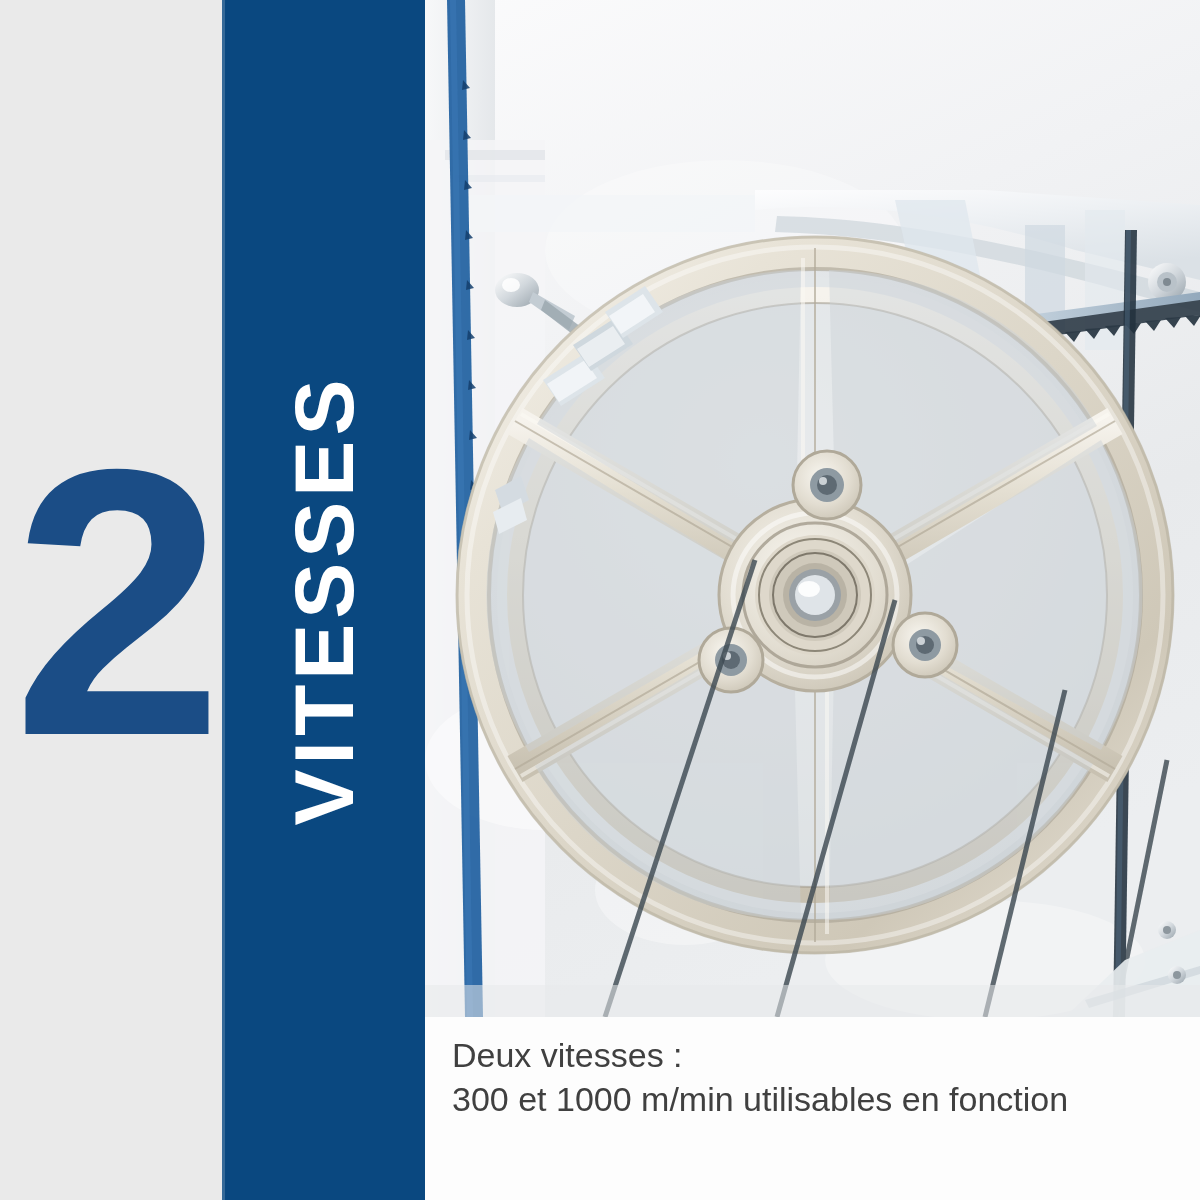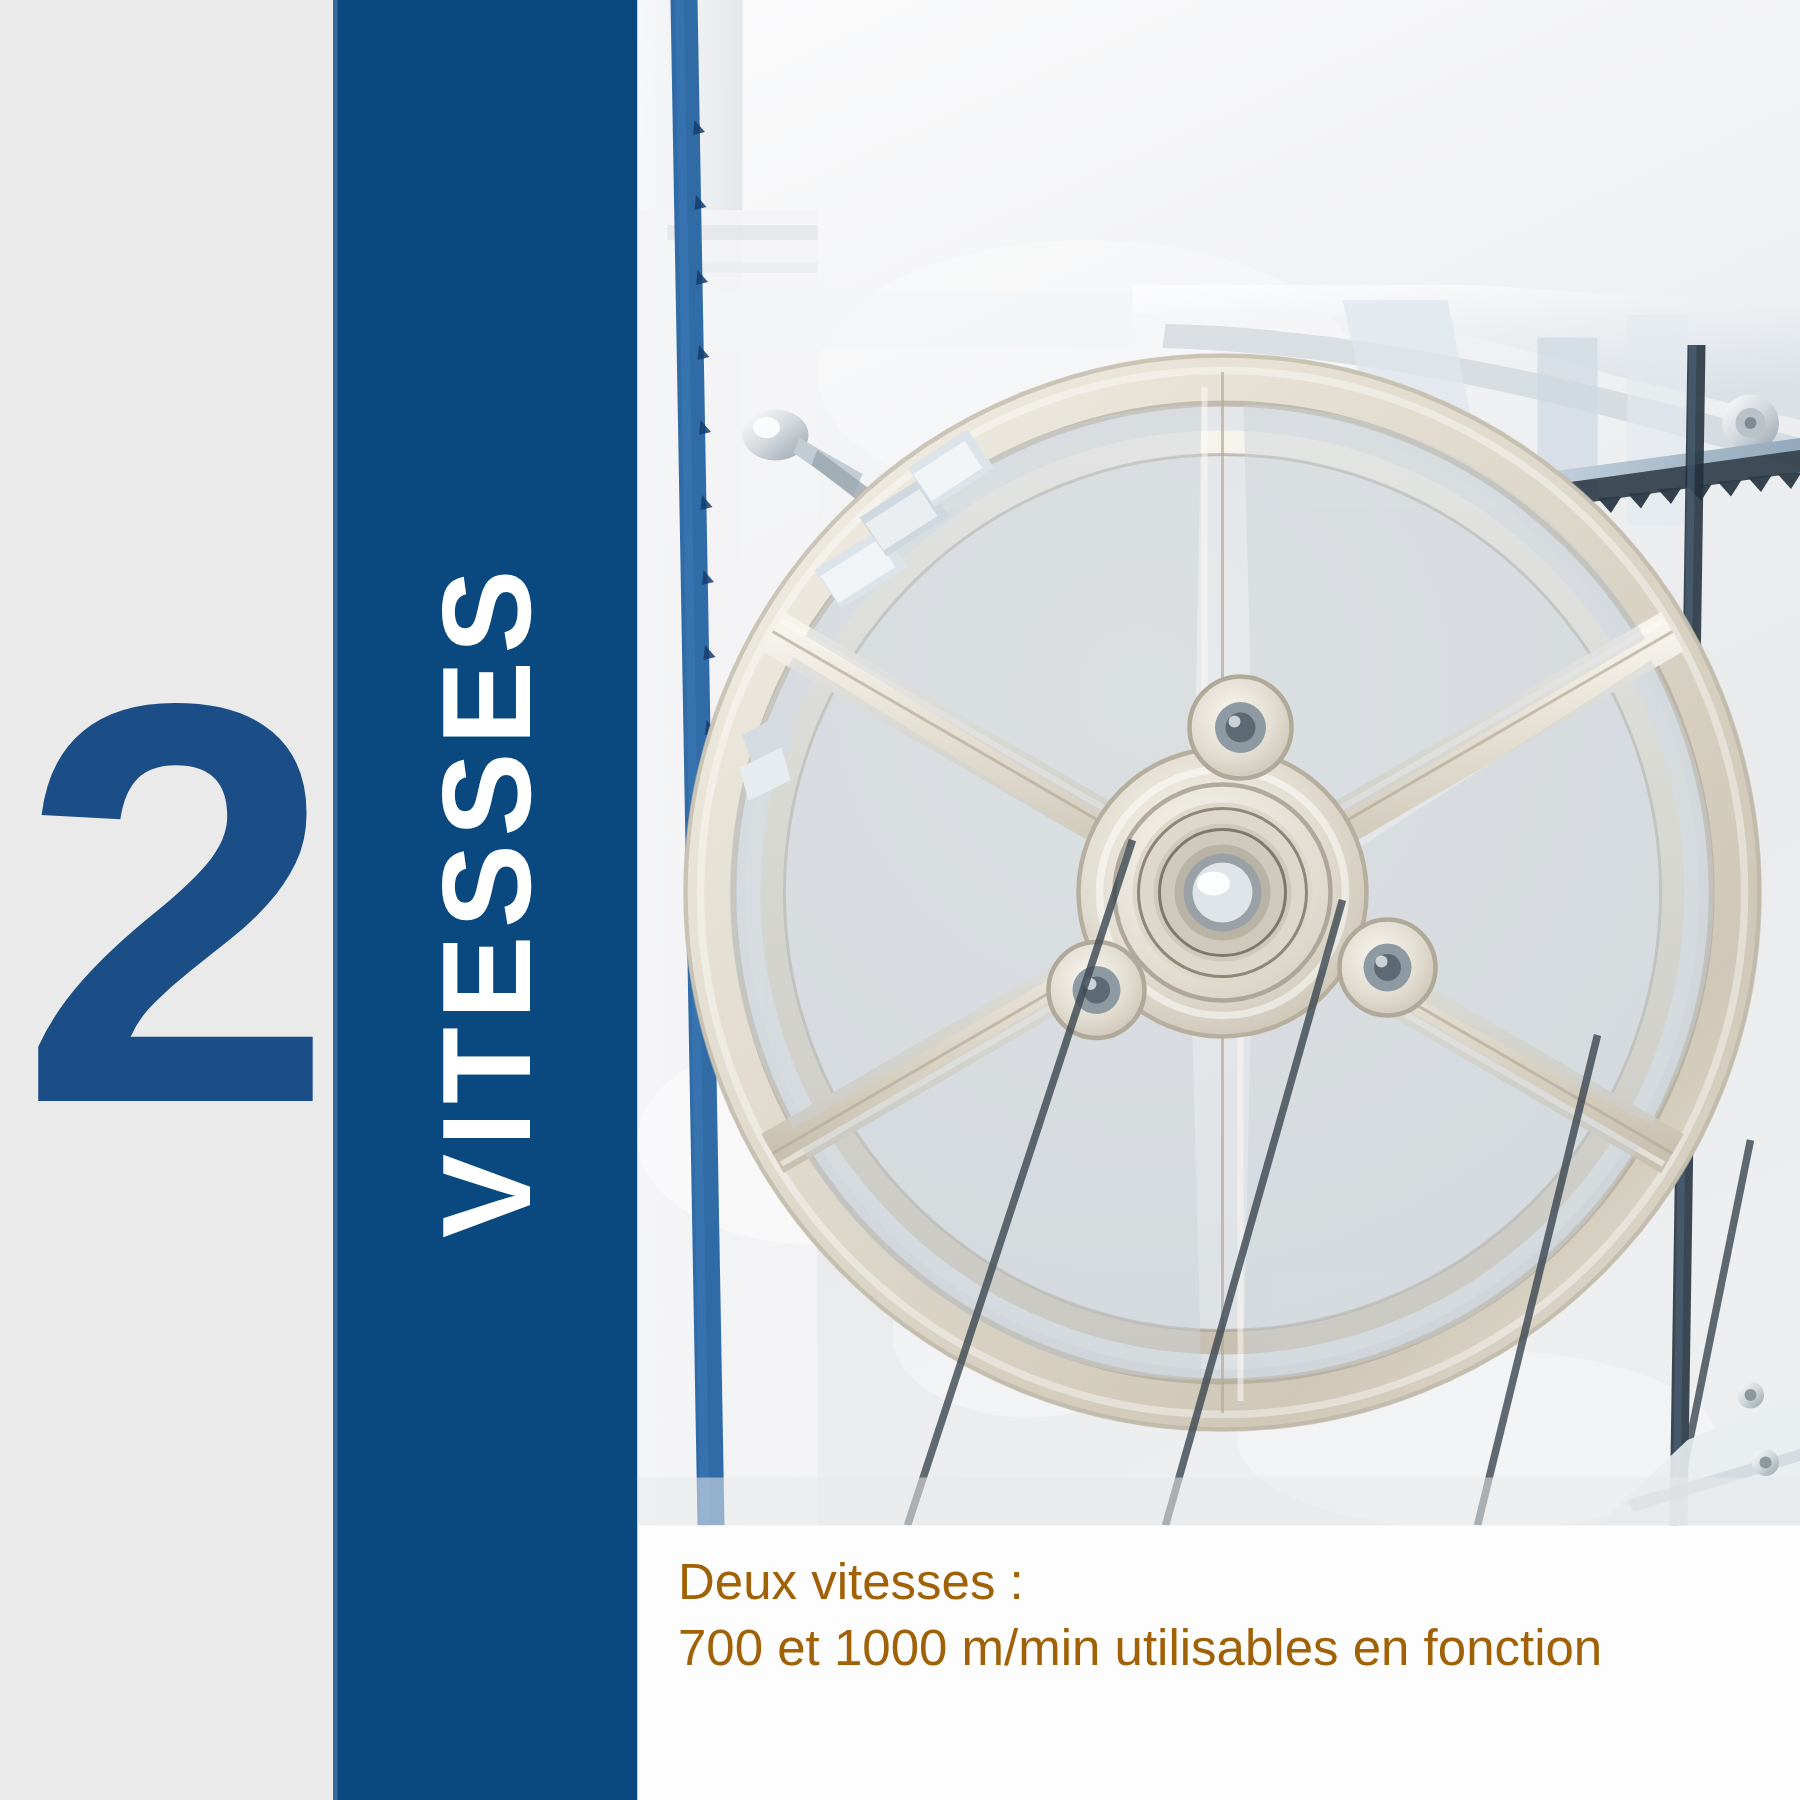--- a/index.html
+++ b/index.html
@@ -79,21 +79,21 @@
   .caption-area{
     position:absolute;
     left:425px; top:1017px;
     width:775px; height:183px;
     background:#fdfdfd;
   }
   .caption{
     position:absolute;
     left:27px; top:16px;
     width:740px;
-    color:#a16207;
+    color:#404040;
     font-family:"Liberation Sans", sans-serif;
     font-size:34px;
     line-height:44px;
     font-weight:400;
   }
   .caption .ln{ display:block; white-space:nowrap; }
 </style>
 </head>
 <body>
 
@@ -352,17 +352,17 @@
         <circle cx="752" cy="975" r="4" fill="#8d979e"></circle>
 
         <rect x="0" y="985" width="775" height="32" fill="#e7e9eb" opacity=".55"></rect>
       </g>
     </svg>
   </div>
 
   <div class="caption-area">
     <div class="caption">
       <span class="ln">Deux vitesses :</span>
-      <span class="ln">700 et 1000 m/min utilisables en fonction</span>
+      <span class="ln">300 et 1000 m/min utilisables en fonction</span>
     </div>
   </div>
 
 </div>
 
 </body></html>

